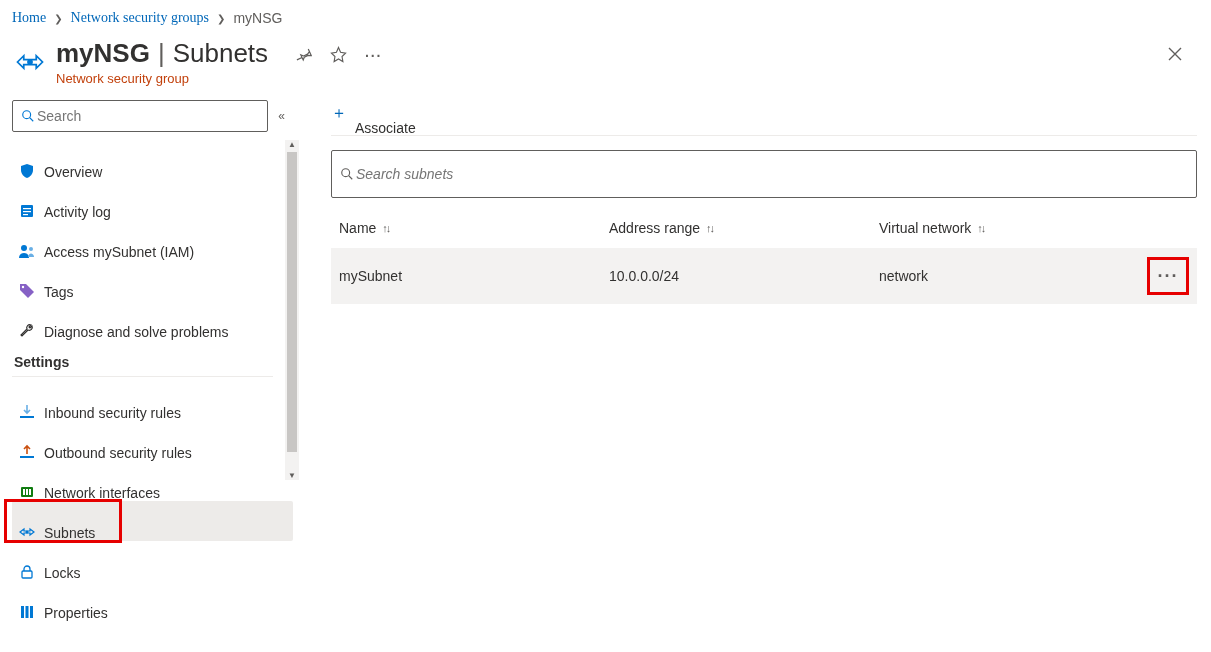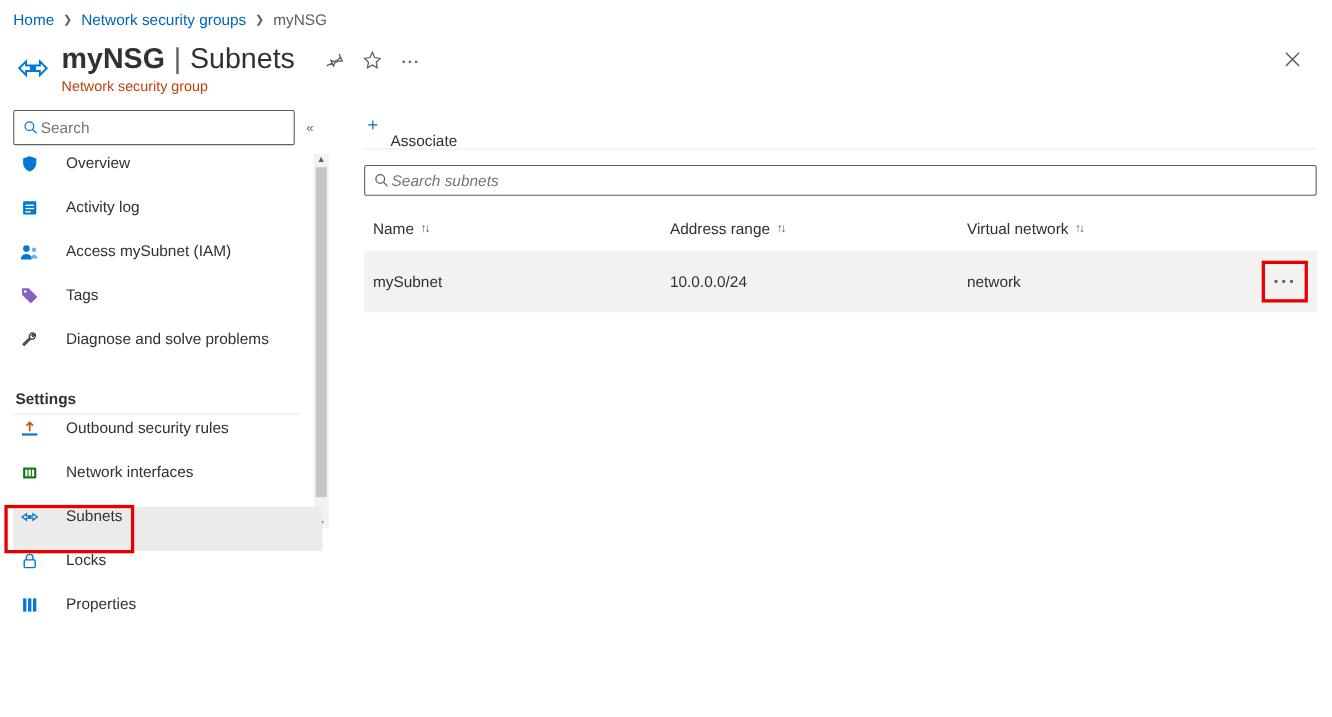--- a/index.html
+++ b/index.html
@@ -6,21 +6,21 @@
   body {
     margin: 0;
     font-family: "Segoe UI", Arial, sans-serif;
     font-size: 14px;
     color: #323130;
     background: #fff;
     width: 1211px;
     height: 652px;
     overflow: hidden;
   }
-  a { color: #0067b8; text-decoration: none; cursor: pointer; }
+  a { color: #0067b8; text-decoration: none; cursor: pointer; font-family: Liberation Serif, serif; }
   
   
   .breadcrumb {
     display: flex;
     align-items: center;
     gap: 8px;
     padding: 10px 12px 4px 12px;
     font-size: 14px;
   }
   .breadcrumb .sep { color: #605e5c; font-size: 10px; }
@@ -82,21 +82,21 @@
     border: none; outline: none; flex: 1; font-size: 14px;
     background: transparent;
   }
   .collapse-btn { color: #605e5c; cursor: pointer; font-size: 12px;}
   
   .nav-scroll {
     position: relative;
     height: 560px;
   }
   .nav-item {
-    display: flex; align-items: flex-start; gap: 24px;
+    display: flex; align-items: flex-end; gap: 8px;
     height: 40px; padding: 0 10px 0 6px;
     cursor: pointer;
     border-radius: 2px;
   }
   .nav-item.selected { background: #edebe9; }
   .nav-item .icon { width: 18px; height: 18px; display:flex; align-items:center; justify-content:center;}
   .nav-group-title {
     font-weight: 600; font-size: 14px;
     padding: 14px 0 6px 2px;
     border-bottom: 1px solid #edebe9;
@@ -135,21 +135,21 @@
     border-bottom: 1px solid #edebe9;
     padding-bottom: 8px;
   }
   .toolbar .plus { color: #0067b8; font-size: 16px; font-weight: 300;}
   .toolbar span.lbl { cursor: pointer; margin-top: 28px; }
 
   .subnet-search {
     margin-top: 14px;
     display: flex; align-items: center;
     border: 1px solid #605e5c;
-    height: 28px; padding: 0 8px;
+    height: 48px; padding: 0 8px;
     border-radius: 2px;
   }
   .subnet-search input {
     border: none; outline: none; flex: 1; font-size: 14px; font-style: italic;
     background: transparent; color: #605e5c;
   }
 
   .table { margin-top: 10px; }
   .thead, .trow {
     display: grid;
@@ -288,20 +288,29 @@
         <span class="icon">
             <svg width="16" height="16" viewBox="0 0 16 16">
               <path d="M13 3a3 3 0 01-4 4L3 13l-1-1 6-6a3 3 0 014-4l-2 2 1 1z" fill="none" stroke="#323130" stroke-width="1.2"></path>
             </svg>
           </span>
         <span>Diagnose and solve problems</span>
       </div>
 
       <div class="nav-group-title">Settings</div>
 
+      <div class="nav-item">
+        <span class="icon">
+            <svg width="16" height="16" viewBox="0 0 16 16">
+              <rect x="1" y="12" width="14" height="2" fill="#0078d4"></rect>
+              <path d="M8 1v8M5 6l3 3 3-3" fill="none" stroke="#69afe5" stroke-width="1.6"></path>
+            </svg>
+          </span>
+        <span>Inbound security rules</span>
+      </div>
       <div class="nav-item">
         <span class="icon">
             <svg width="16" height="16" viewBox="0 0 16 16">
               <rect x="1" y="12" width="14" height="2" fill="#0078d4"></rect>
               <path d="M8 10V2M5 5l3-3 3 3" fill="none" stroke="#ca5010" stroke-width="1.6"></path>
             </svg>
           </span>
         <span>Outbound security rules</span>
       </div>
       <div class="nav-item">

